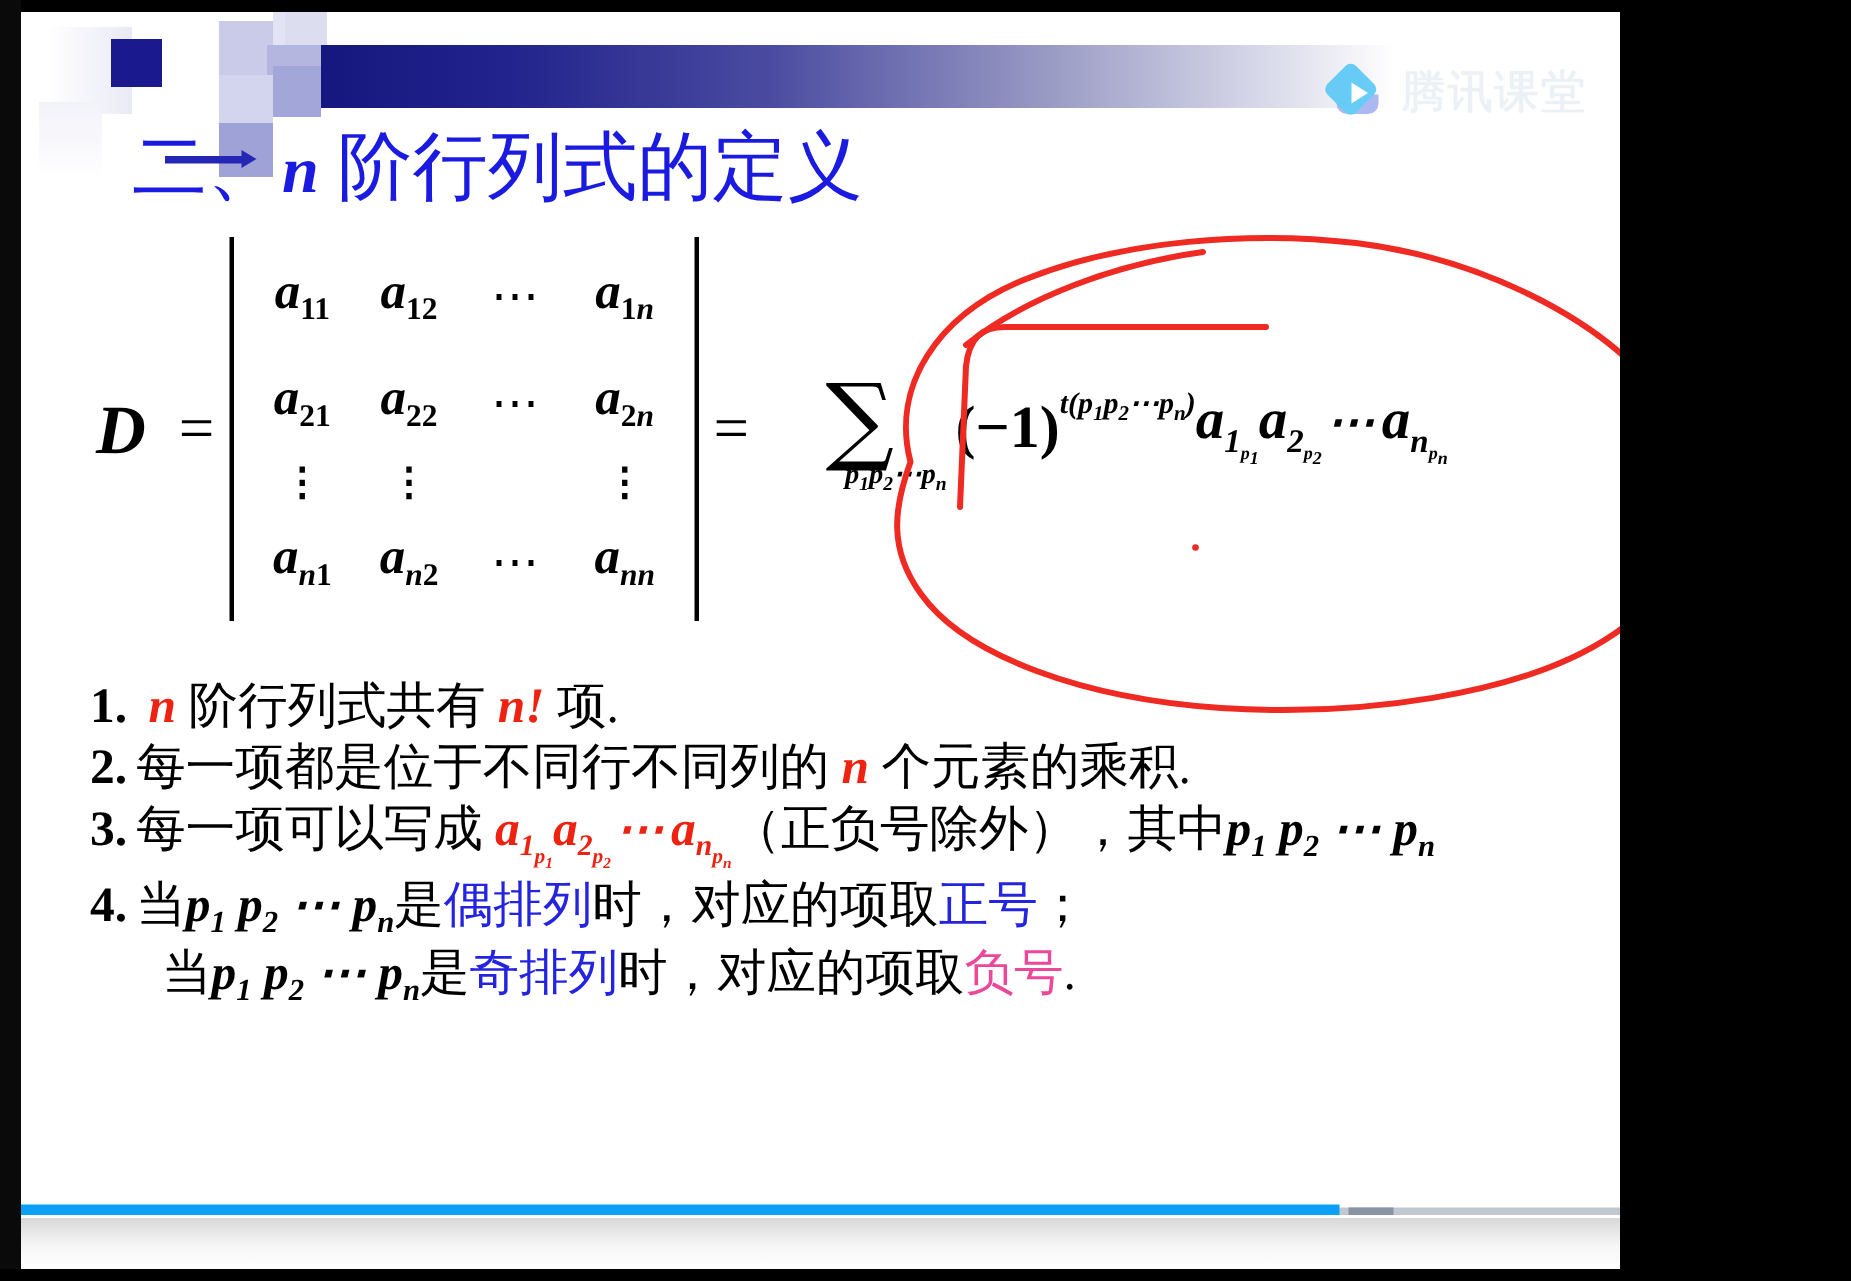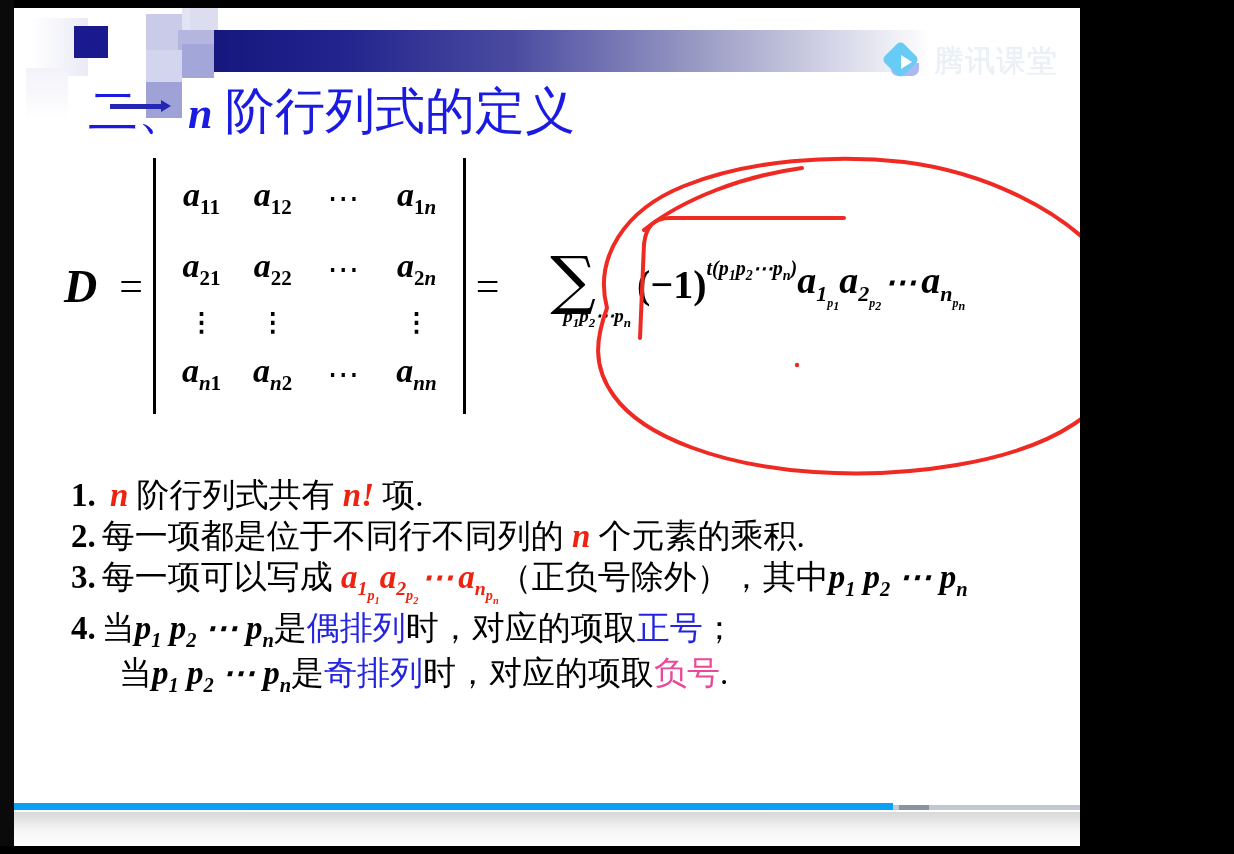--- a/index.html
+++ b/index.html
@@ -171,26 +171,25 @@
   #ink {
     position: absolute;
     left: 520px; top: 140px;
     width: 640px; height: 340px;
     pointer-events: none;
   }
 
   
   #list {
     position: absolute;
-    left: 46px; top: 468px;
+    left: 46px; top: 444px;
     width: 1160px;
     font-size: 33px;
     line-height: 1.18;
     color: #000;
-    margin-left: 11px;
   }
   #list .li { display: block; margin-bottom: 2px; white-space: nowrap;}
   #list .num { font-weight: bold; margin-right: 6px; }
   .red { color: #ee2211; }
   .blue { color: #2424e0; }
   .v { font-style: italic; font-weight: bold; }
   .v sub { font-size: .62em; font-style: italic; }
   .aterm { font-style: italic; font-weight: bold; }
   .aterm sub { font-size: .6em; font-weight: bold;}
   .aterm sub sub { font-size: .72em; }

